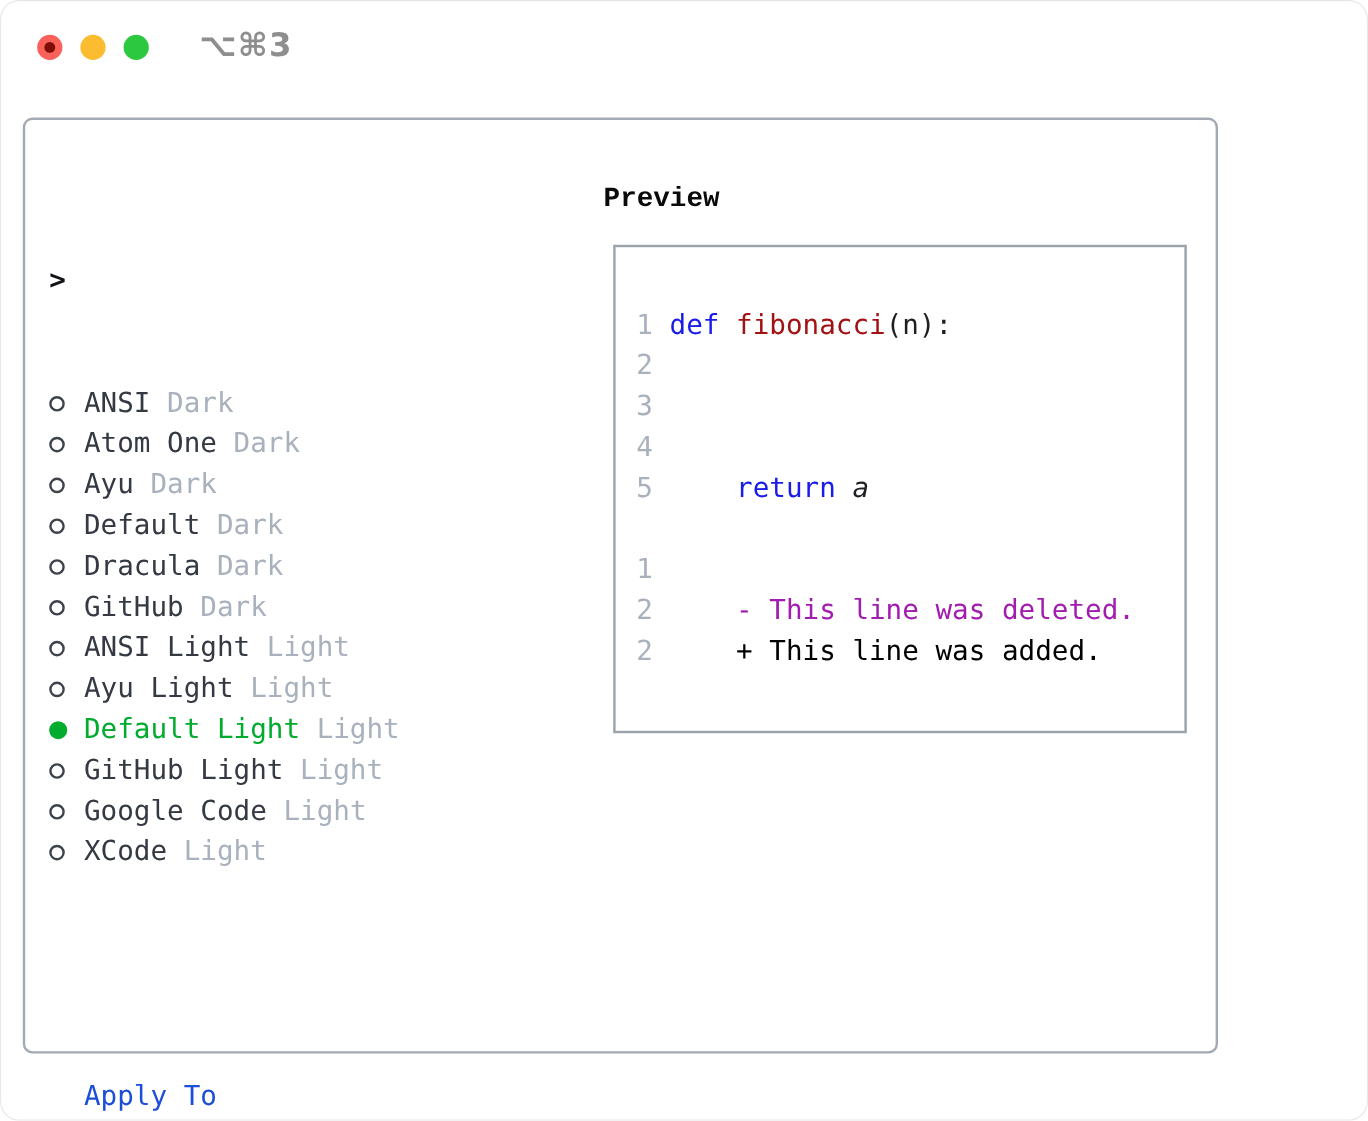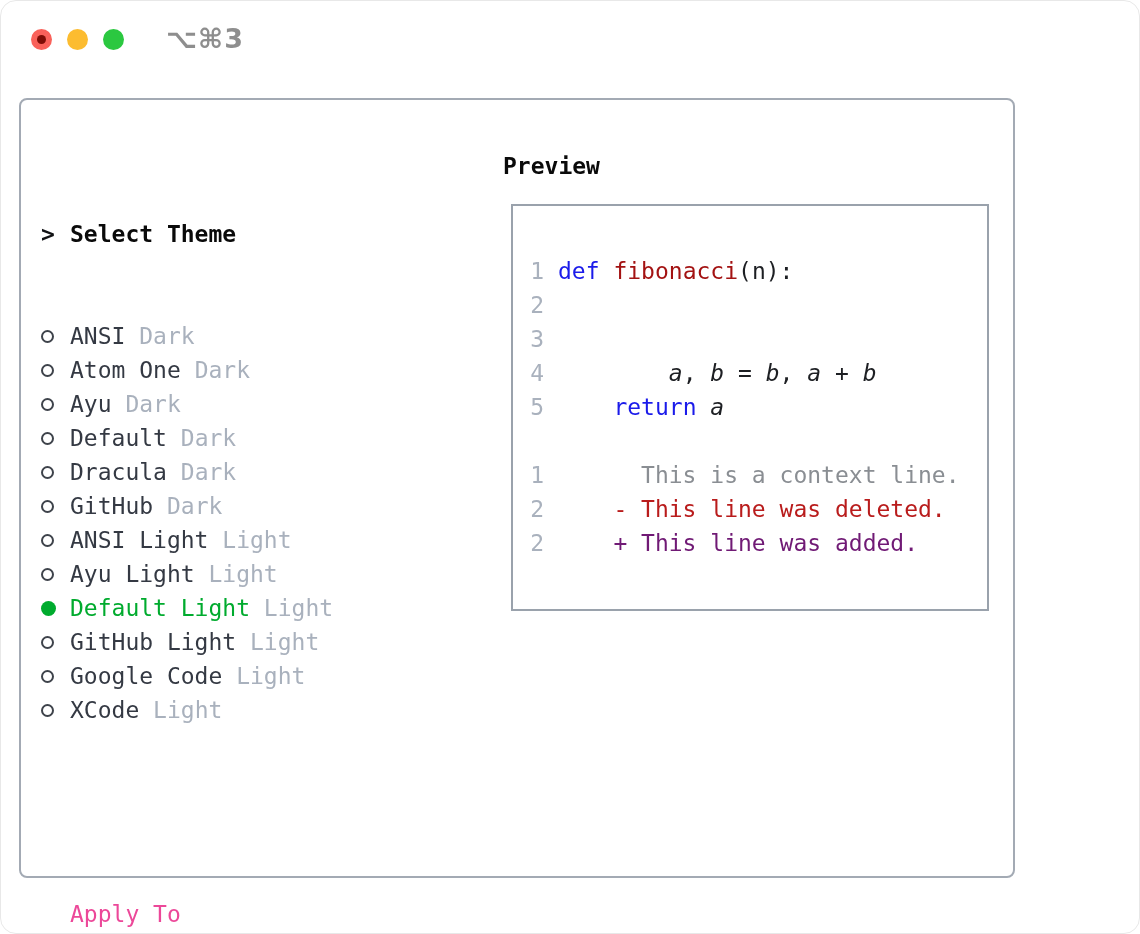--- a/index.html
+++ b/index.html
@@ -39,84 +39,83 @@
   .row{display:flex;align-items:center;height:34px;}
   .marker{
     width:29px;height:34px;display:flex;align-items:center;flex:0 0 29px;
   }
   .prompt{font-weight:bold;color:#111215;font-size:23px;}
   .radio{
     width:9px;height:9px;border:2px solid #3e434b;border-radius:50%;
     background:transparent;
   }
   .radio.sel{width:15px;height:15px;border:none;background:#00ab2e;}
-  .heading{font-weight:bold;color:#0a0a0a;}
+  .heading{font-weight:bold;color:#0a0a0a;font-family:Liberation Mono, monospace;}
   .item-name{color:#343943;}
   .item-name.sel{color:#00ab2e;margin-top:28px;}
   .suffix{color:#a9b1bd;}
   .gap{height:34px;}
   
   .preview-head{position:absolute;left:482px;top:49px;}
   .preview-box{
     position:absolute;left:490px;top:104px;width:478px;height:407px;
     border:2px solid #9aa2ac;background:#ffffff;box-sizing:border-box;
     padding:48px 0 0 17px;
   }
   .code-line{display:flex;height:34px;line-height:34px;white-space:pre;font-size:23px;}
   .lnum{color:#a9b1bd;width:14px;flex:0 0 14px;margin-right:14px;text-align:right;}
   .tok-p{color:#1d1f23;}
   .tok-kw{color:#1b1bea;}
   .tok-fn{color:#a31212;text-align:right;}
   .tok-var{color:#1d1f23;font-style:italic;}
   .tok-ctx{color:#8a8e93;}
-  .tok-del{color:#b91c1c;}
-  .tok-add{color:#701a75;}
+  .tok-del{color:#a21caf;}
+  .tok-add{color:#000000;}
 </style>
 </head>
 <body>
 
 <div class="window">
 
   <div class="titlebar">
     <div class="tl tl-close">
       <div class="dot"></div>
     </div>
     <div class="tl tl-min"></div>
     <div class="tl tl-zoom"></div>
     <div class="win-title">⌥⌘3</div>
   </div>
 
   <div class="panel">
 
     <div class="left-col mono">
       <div class="row">
         <span class="marker"><span class="prompt">&gt;</span></span>
-        <span class="heading">Select Theme</span>
       </div>
       <div id="theme-list"><div class="row"><span class="marker"><span class="radio"></span></span><span><span class="item-name">ANSI</span><span class="suffix"> Dark</span></span></div><div class="row"><span class="marker"><span class="radio"></span></span><span><span class="item-name">Atom One</span><span class="suffix"> Dark</span></span></div><div class="row"><span class="marker"><span class="radio"></span></span><span><span class="item-name">Ayu</span><span class="suffix"> Dark</span></span></div><div class="row"><span class="marker"><span class="radio"></span></span><span><span class="item-name">Default</span><span class="suffix"> Dark</span></span></div><div class="row"><span class="marker"><span class="radio"></span></span><span><span class="item-name">Dracula</span><span class="suffix"> Dark</span></span></div><div class="row"><span class="marker"><span class="radio"></span></span><span><span class="item-name">GitHub</span><span class="suffix"> Dark</span></span></div><div class="row"><span class="marker"><span class="radio"></span></span><span><span class="item-name">ANSI Light</span><span class="suffix"> Light</span></span></div><div class="row"><span class="marker"><span class="radio"></span></span><span><span class="item-name">Ayu Light</span><span class="suffix"> Light</span></span></div><div class="row"><span class="marker"><span class="radio sel"></span></span><span><span class="item-name sel">Default Light</span><span class="suffix"> Light</span></span></div><div class="row"><span class="marker"><span class="radio"></span></span><span><span class="item-name">GitHub Light</span><span class="suffix"> Light</span></span></div><div class="row"><span class="marker"><span class="radio"></span></span><span><span class="item-name">Google Code</span><span class="suffix"> Light</span></span></div><div class="row"><span class="marker"><span class="radio"></span></span><span><span class="item-name">XCode</span><span class="suffix"> Light</span></span></div></div>
       <div class="gap"></div>
       <div class="row">
         <span class="marker"></span>
-        <span class="item-name" style="color:#ec4899;">Apply To</span>
+        <span class="item-name" style="color:#1d4ed8;">Apply To</span>
       </div>
       
       
       
     </div>
 
     <div class="preview-head mono heading">Preview</div>
 
     <div class="preview-box">
       <div id="preview-code">
           <div class="code-line"><span class="lnum">1</span><span><span class="tok-kw">def</span><span class="tok-p"> </span><span class="tok-fn">fibonacci</span><span class="tok-p">(n):</span></span></div>
           <div class="code-line"><span class="lnum">2</span></div>
           <div class="code-line"><span class="lnum">3</span></div>
-          <div class="code-line"><span class="lnum">4</span><span><span class="tok-p">        </span><span class="tok-var">a</span><span class="tok-p">, </span><span class="tok-var">b</span><span class="tok-p"> = </span><span class="tok-var">b</span><span class="tok-p">, </span><span class="tok-var">a</span><span class="tok-p"> + </span><span class="tok-var">b</span></span></div>
+          <div class="code-line"><span class="lnum">4</span></div>
           <div class="code-line"><span class="lnum">5</span><span><span class="tok-p">    </span><span class="tok-kw">return</span><span class="tok-p"> </span><span class="tok-var">a</span></span></div>
           <div class="code-line"><span class="lnum"></span><span></span></div>
-          <div class="code-line"><span class="lnum">1</span><span><span class="tok-ctx">      This is a context line.</span></span></div>
+          <div class="code-line"><span class="lnum">1</span></div>
           <div class="code-line"><span class="lnum">2</span><span><span class="tok-del">    - This line was deleted.</span></span></div>
           <div class="code-line"><span class="lnum">2</span><span><span class="tok-add">    + This line was added.</span></span></div>
         </div>
     </div>
 
   </div>
 </div>
 
 </body></html>

